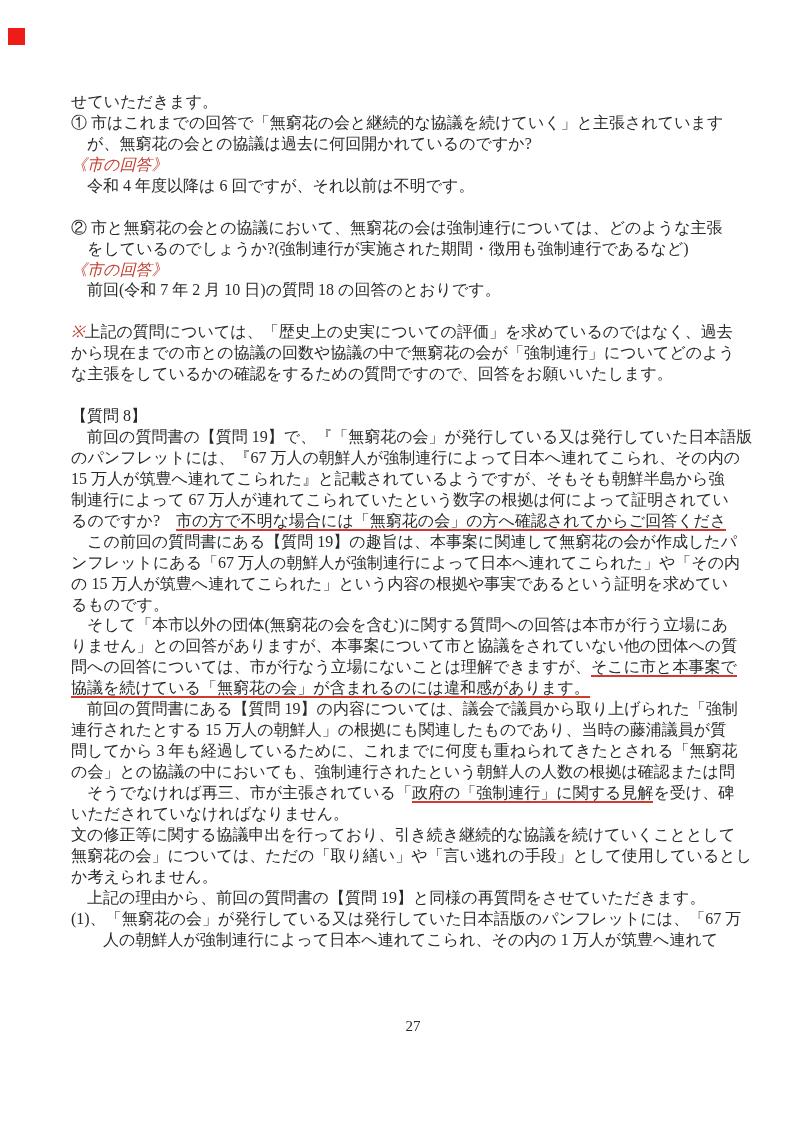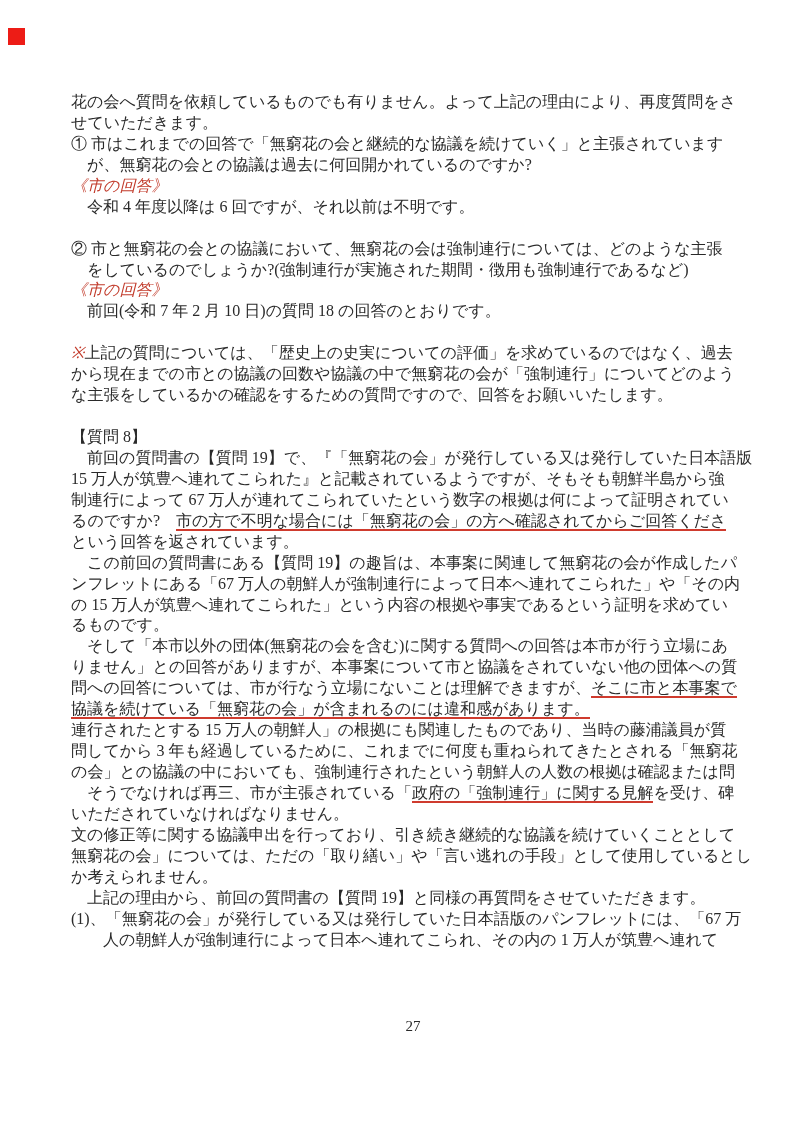--- a/index.html
+++ b/index.html
@@ -21,50 +21,50 @@
     position:absolute;top:1018px;left:16px;width:794px;text-align:center;
     font-size:15px;color:var(--body,#2a2a2a);
   }
 </style>
 </head>
 <body>
 
 <div class="page">
   <div class="marker"></div>
   <div class="doc">
-      <div class="line"><span>花の会へ質問を依頼しているものでも有りません。よって上記の理由により、再度質問をさ</span></div>
       <div class="line"><span>せていただきます。</span></div>
       <div class="line"><span>① 市はこれまでの回答で「無窮花の会と継続的な協議を続けていく」と主張されています</span></div>
       <div class="line"><span>　が、無窮花の会との協議は過去に何回開かれているのですか?</span></div>
       <div class="line"><span class="red">《市の回答》</span></div>
       <div class="line"><span>　令和 4 年度以降は 6 回ですが、それ以前は不明です。</span></div>
       <div class="line">&nbsp;</div>
       <div class="line"><span>② 市と無窮花の会との協議において、無窮花の会は強制連行については、どのような主張</span></div>
       <div class="line"><span>　をしているのでしょうか?(強制連行が実施された期間・徴用も強制連行であるなど)</span></div>
       <div class="line"><span class="red">《市の回答》</span></div>
       <div class="line"><span>　前回(令和 7 年 2 月 10 日)の質問 18 の回答のとおりです。</span></div>
       <div class="line">&nbsp;</div>
       <div class="line"><span class="red">※</span><span>上記の質問については、「歴史上の史実についての評価」を求めているのではなく、過去</span></div>
       <div class="line"><span>から現在までの市との協議の回数や協議の中で無窮花の会が「強制連行」についてどのよう</span></div>
       <div class="line"><span>な主張をしているかの確認をするための質問ですので、回答をお願いいたします。</span></div>
       <div class="line">&nbsp;</div>
       <div class="line"><span>【質問 8】</span></div>
       <div class="line"><span>　前回の質問書の【質問 19】で、『「無窮花の会」が発行している又は発行していた日本語版</span></div>
+      <div class="line"><span>のパンフレットには、『67 万人の朝鮮人が強制連行によって日本へ連れてこられ、その内の</span></div>
       <div class="line"><span>15 万人が筑豊へ連れてこられた』と記載されているようですが、そもそも朝鮮半島から強</span></div>
       <div class="line"><span>制連行によって 67 万人が連れてこられていたという数字の根拠は何によって証明されてい</span></div>
       <div class="line"><span>るのですか?　</span><span class="ul">市の方で不明な場合には「無窮花の会」の方へ確認されてからご回答くださ</span></div>
-      <div class="line"><span>という回答を返されています。</span></div>
       <div class="line"><span>　この前回の質問書にある【質問 19】の趣旨は、本事案に関連して無窮花の会が作成したパ</span></div>
       <div class="line"><span>ンフレットにある「67 万人の朝鮮人が強制連行によって日本へ連れてこられた」や「その内</span></div>
       <div class="line"><span>の 15 万人が筑豊へ連れてこられた」という内容の根拠や事実であるという証明を求めてい</span></div>
       <div class="line"><span>るものです。</span></div>
       <div class="line"><span>　そして「本市以外の団体(無窮花の会を含む)に関する質問への回答は本市が行う立場にあ</span></div>
       <div class="line"><span>りません」との回答がありますが、本事案について市と協議をされていない他の団体への質</span></div>
       <div class="line"><span>問への回答については、市が行なう立場にないことは理解できますが、</span><span class="ul">そこに市と本事案で</span></div>
       <div class="line"><span class="ul">協議を続けている「無窮花の会」が含まれるのには違和感があります。</span></div>
+      <div class="line"><span>　前回の質問書にある【質問 19】の内容については、議会で議員から取り上げられた「強制</span></div>
       <div class="line"><span>連行されたとする 15 万人の朝鮮人」の根拠にも関連したものであり、当時の藤浦議員が質</span></div>
       <div class="line"><span>問してから 3 年も経過しているために、これまでに何度も重ねられてきたとされる「無窮花</span></div>
       <div class="line"><span>の会」との協議の中においても、強制連行されたという朝鮮人の人数の根拠は確認または問</span></div>
       <div class="line"><span>　そうでなければ再三、市が主張されている「</span><span class="ul">政府の「強制連行」に関する見解</span><span>を受け、碑</span></div>
       <div class="line"><span>いただされていなければなりません。</span></div>
       <div class="line"><span>文の修正等に関する協議申出を行っており、引き続き継続的な協議を続けていくこととして</span></div>
       <div class="line"><span>無窮花の会」については、ただの「取り繕い」や「言い逃れの手段」として使用しているとし</span></div>
       <div class="line"><span>か考えられません。</span></div>
       <div class="line"><span>　上記の理由から、前回の質問書の【質問 19】と同様の再質問をさせていただきます。</span></div>
       <div class="line"><span>(1)、「無窮花の会」が発行している又は発行していた日本語版のパンフレットには、「67 万</span></div>

